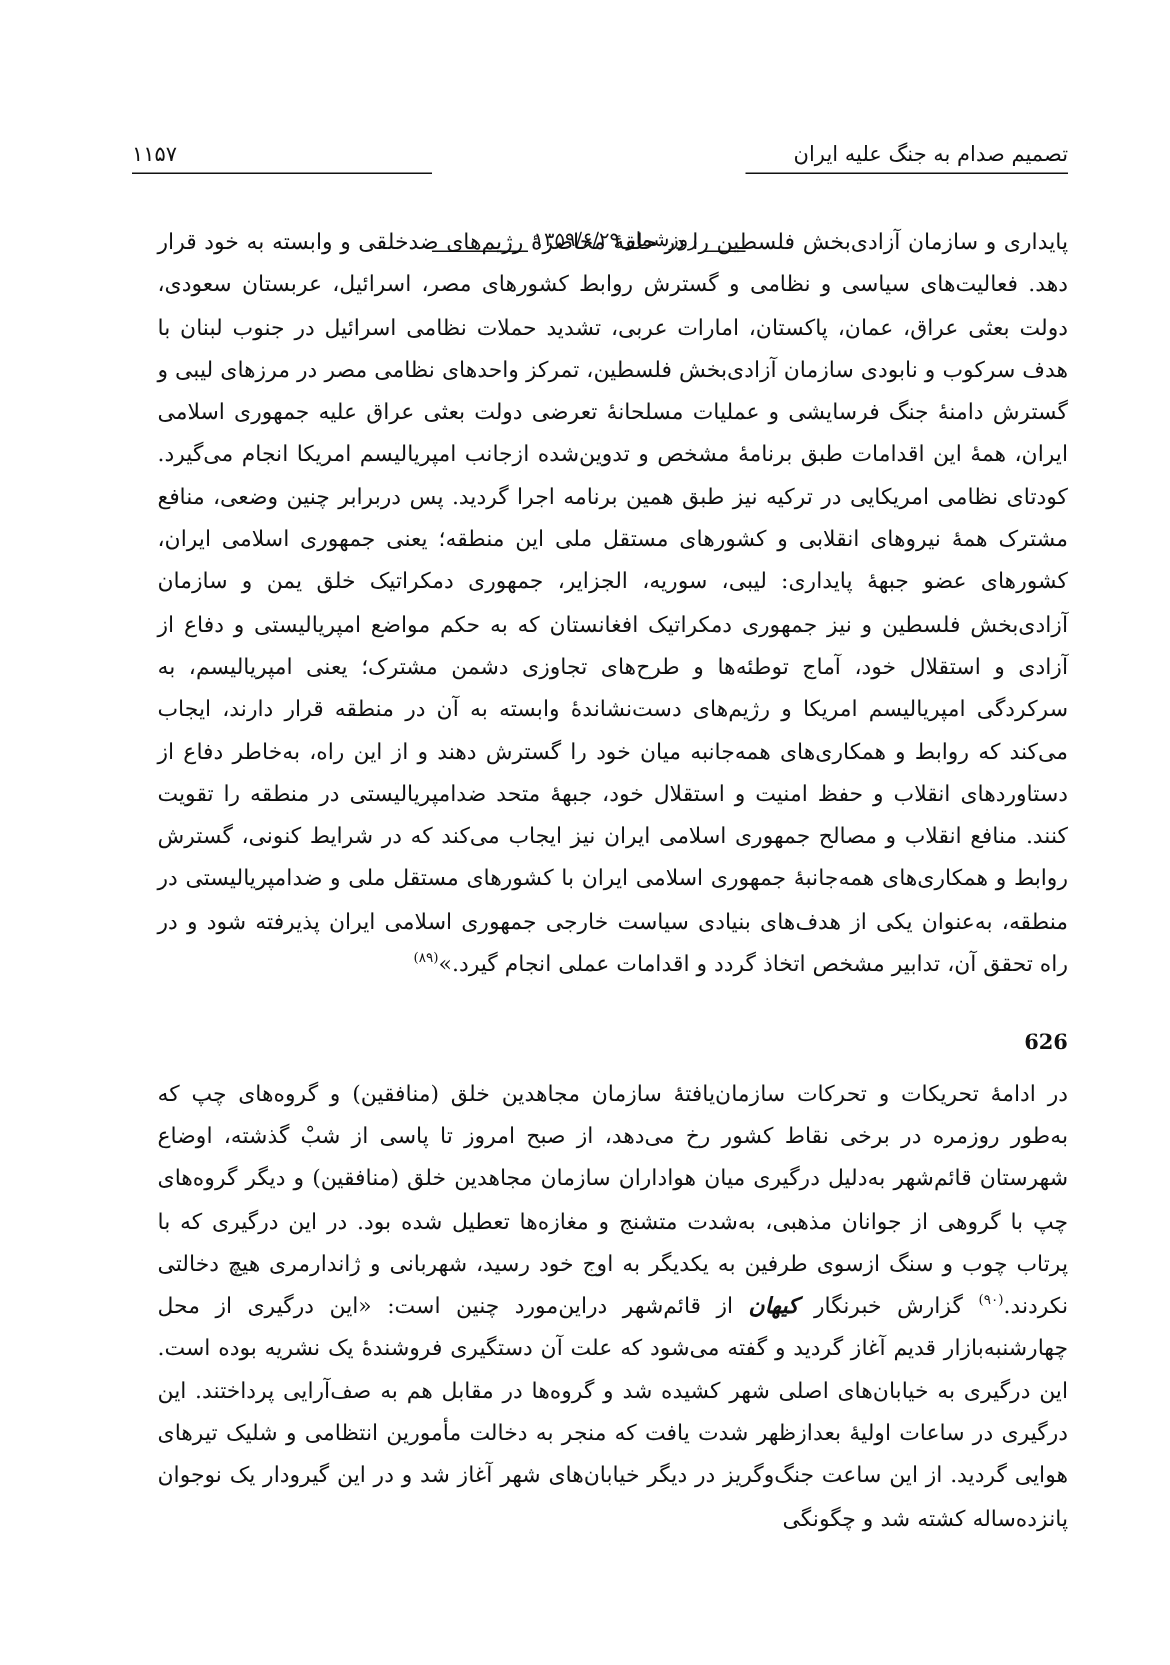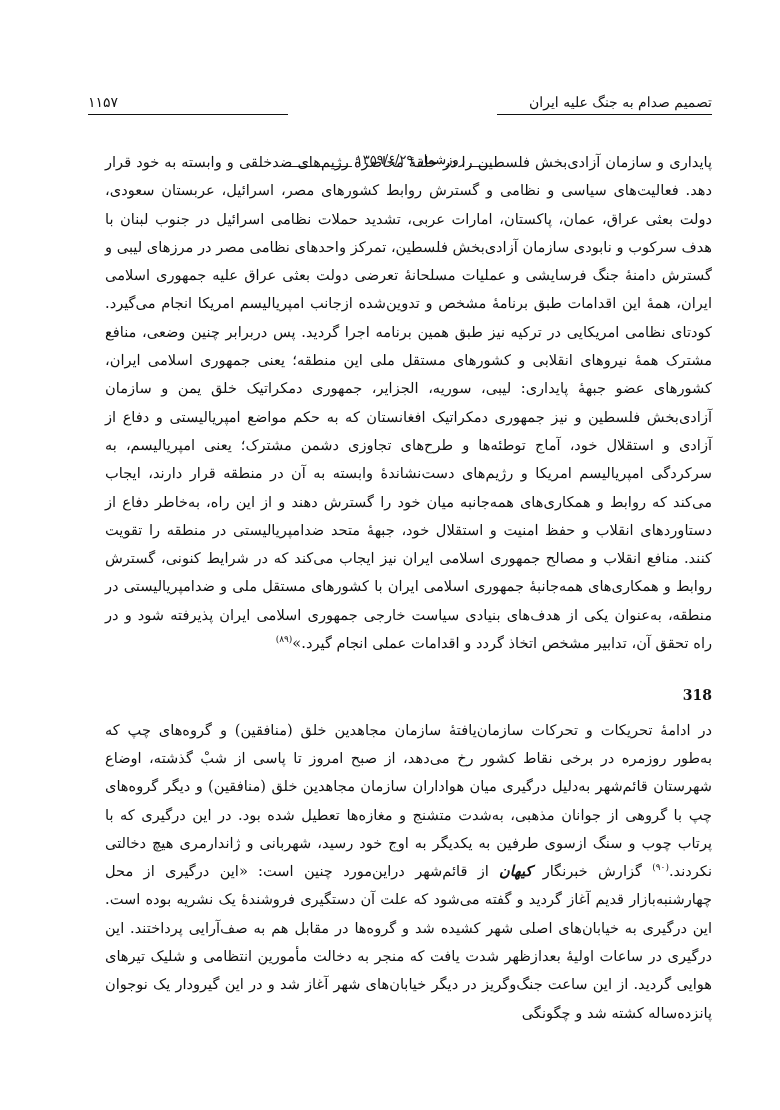--- a/index.html
+++ b/index.html
@@ -32,17 +32,17 @@
       <span class="line r"></span>
       <span class="label">روزشمار ۱۳۵۹/۶/۲۹</span>
       <span class="line"></span>
     </div>
     <div class="h-page">۱۱۵۷</div>
   </div>
 
   <div class="body-text">
     <p><span>پایداری و سازمان آزادی‌بخش فلسطین را در حلقهٔ محاصرهٔ رژیم‌های ضدخلقی و وابسته به خود قرار دهد. فعالیت‌های سیاسی و نظامی و گسترش روابط کشورهای مصر، اسرائیل، عربستان سعودی، دولت بعثی عراق، عمان، پاکستان، امارات عربی، تشدید حملات نظامی اسرائیل در جنوب لبنان با هدف سرکوب و نابودی سازمان آزادی‌بخش فلسطین، تمرکز واحدهای نظامی مصر در مرزهای لیبی و گسترش دامنهٔ جنگ فرسایشی و عملیات مسلحانهٔ تعرضی دولت بعثی عراق علیه جمهوری اسلامی ایران، همهٔ این اقدامات طبق برنامهٔ مشخص و تدوین‌شده ازجانب امپریالیسم امریکا انجام می‌گیرد. کودتای نظامی امریکایی در ترکیه نیز طبق همین برنامه اجرا گردید. پس دربرابر چنین وضعی، منافع مشترک همهٔ نیروهای انقلابی و کشورهای مستقل ملی این منطقه؛ یعنی جمهوری اسلامی ایران، کشورهای عضو جبههٔ پایداری: لیبی، سوریه، الجزایر، جمهوری دمکراتیک خلق یمن و سازمان آزادی‌بخش فلسطین و نیز جمهوری دمکراتیک افغانستان که به حکم مواضع امپریالیستی و دفاع از آزادی و استقلال خود، آماج توطئه‌ها و طرح‌های تجاوزی دشمن مشترک؛ یعنی امپریالیسم، به سرکردگی امپریالیسم امریکا و رژیم‌های دست‌نشاندهٔ وابسته به آن در منطقه قرار دارند، ایجاب می‌کند که روابط و همکاری‌های همه‌جانبه میان خود را گسترش دهند و از این راه، به‌خاطر دفاع از دستاوردهای انقلاب و حفظ امنیت و استقلال خود، جبههٔ متحد ضدامپریالیستی در منطقه را تقویت کنند. منافع انقلاب و مصالح جمهوری اسلامی ایران نیز ایجاب می‌کند که در شرایط کنونی، گسترش روابط و همکاری‌های همه‌جانبهٔ جمهوری اسلامی ایران با کشورهای مستقل ملی و ضدامپریالیستی در منطقه، به‌عنوان یکی از هدف‌های بنیادی سیاست خارجی جمهوری اسلامی ایران پذیرفته شود و در راه تحقق آن، تدابیر مشخص اتخاذ گردد و اقدامات عملی انجام گیرد.»</span><sup>(۸۹)</sup></p>
 
-    <div class="sec-num">318</div>
+    <div class="sec-num">626</div>
 
     <p><span>در ادامهٔ تحریکات و تحرکات سازمان‌یافتهٔ سازمان مجاهدین خلق (منافقین) و گروه‌های چپ که به‌طور روزمره در برخی نقاط کشور رخ می‌دهد، از صبح امروز تا پاسی از شبْ گذشته، اوضاع شهرستان قائم‌شهر به‌دلیل درگیری میان هواداران سازمان مجاهدین خلق (منافقین) و دیگر گروه‌های چپ با گروهی از جوانان مذهبی، به‌شدت متشنج و مغازه‌ها تعطیل شده بود. در این درگیری که با پرتاب چوب و سنگ ازسوی طرفین به یکدیگر به اوج خود رسید، شهربانی و ژاندارمری هیچ دخالتی نکردند.</span><sup>(۹۰)</sup><span> گزارش خبرنگار </span><em>کیهان</em><span> از قائم‌شهر دراین‌مورد چنین است: «این درگیری از محل چهارشنبه‌بازار قدیم آغاز گردید و گفته می‌شود که علت آن دستگیری فروشندهٔ یک نشریه بوده است. این درگیری به خیابان‌های اصلی شهر کشیده شد و گروه‌ها در مقابل هم به صف‌آرایی پرداختند. این درگیری در ساعات اولیهٔ بعدازظهر شدت یافت که منجر به دخالت مأمورین انتظامی و شلیک تیرهای هوایی گردید. از این ساعت جنگ‌وگریز در دیگر خیابان‌های شهر آغاز شد و در این گیرودار یک نوجوان پانزده‌ساله کشته شد و چگونگی</span></p>
   </div>
 </div>
 
 </body></html>

